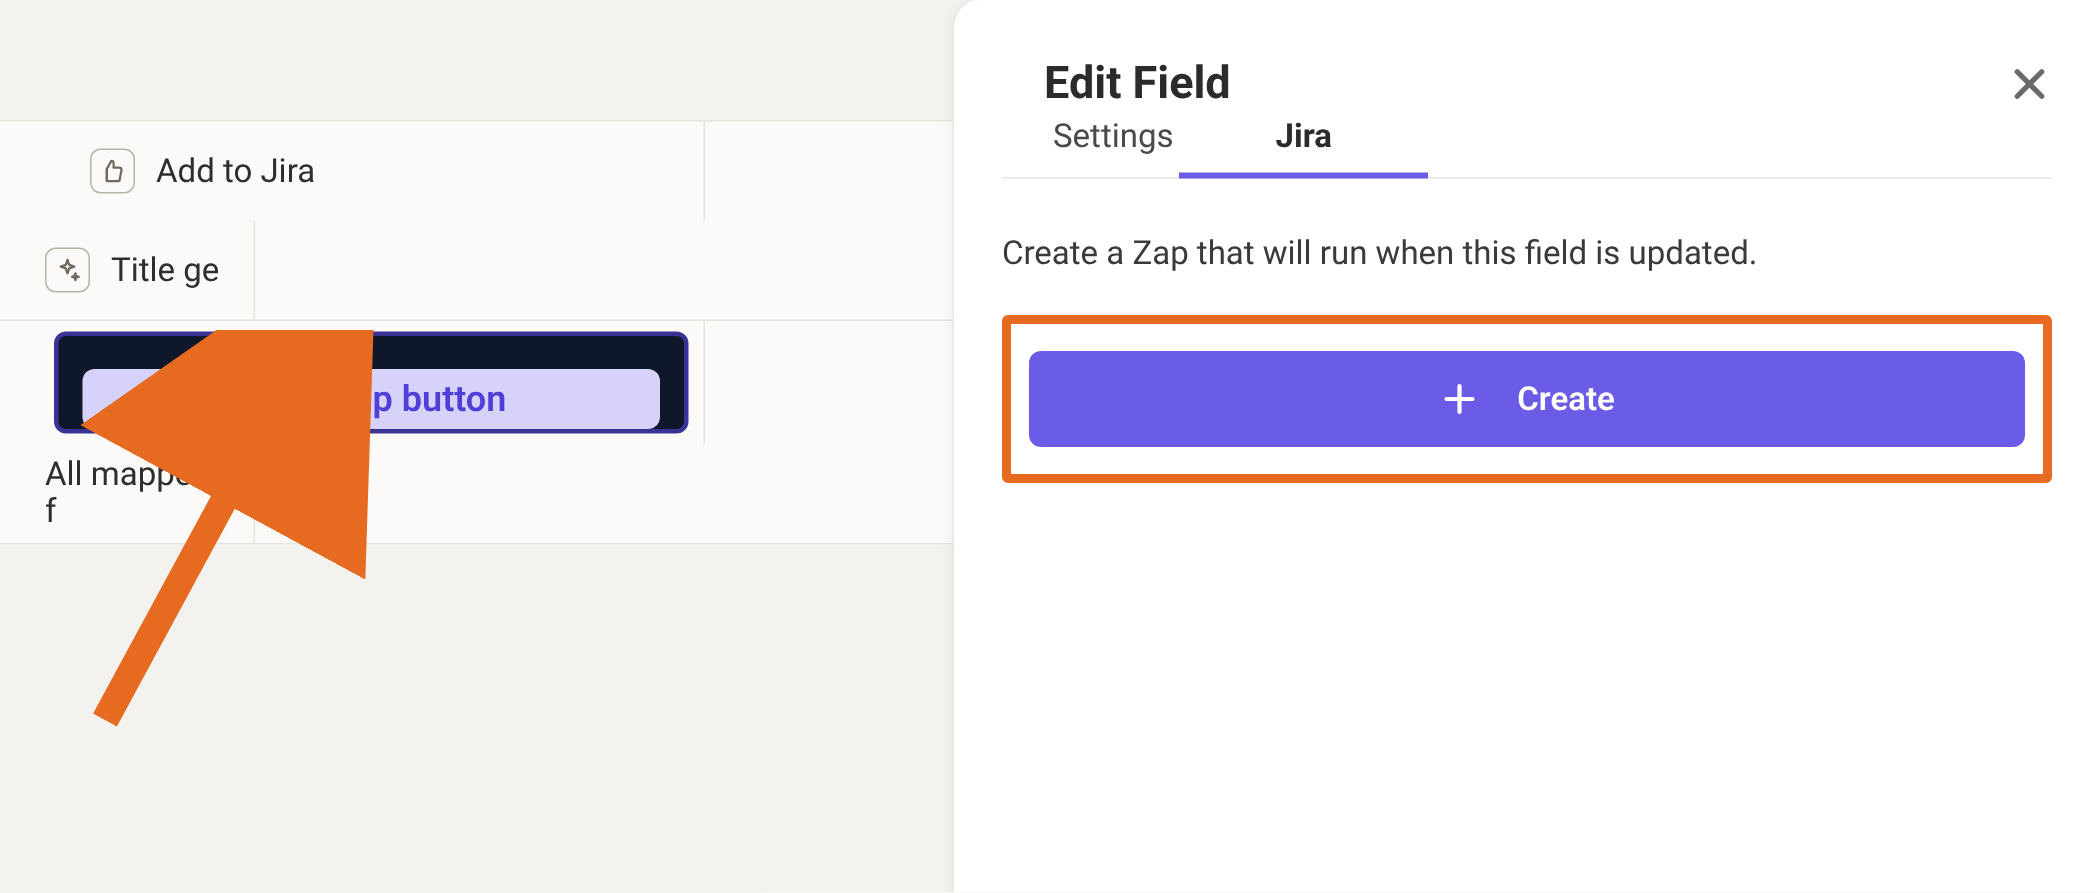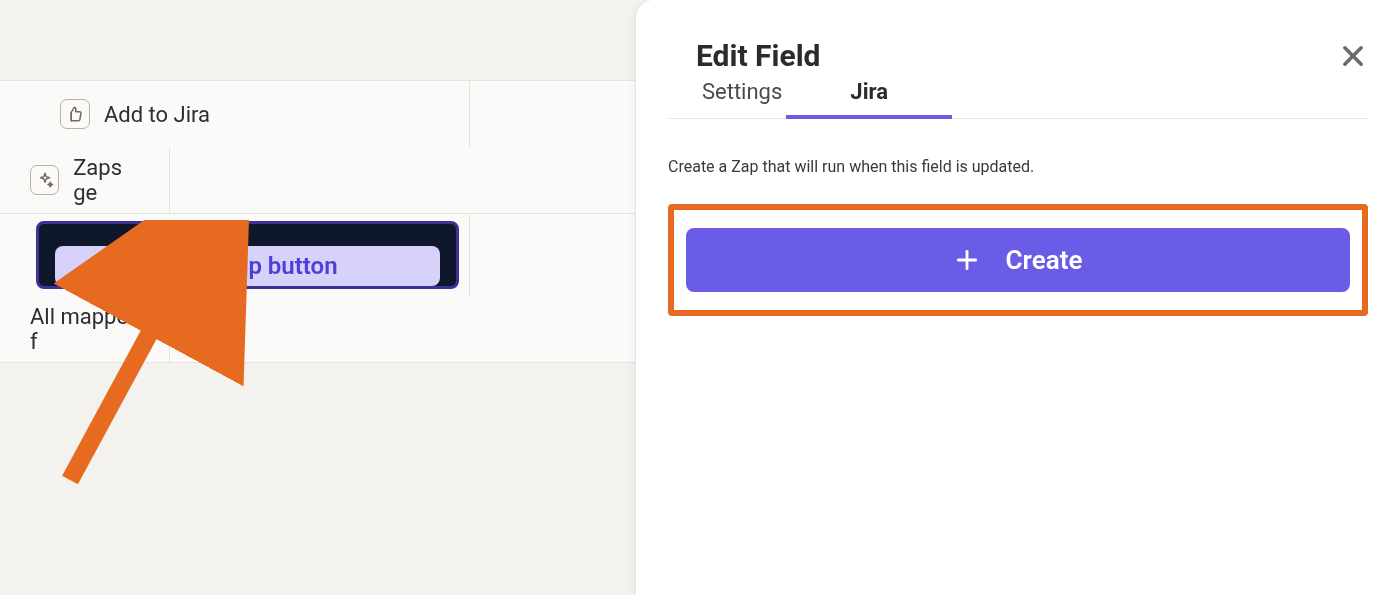--- a/index.html
+++ b/index.html
@@ -103,39 +103,39 @@
   }
   .tab.active { font-weight: 700; color: #2b2b2b; }
   .tab.active::after {
     content: "";
     position: absolute;
     left: -60px; right: -60px; bottom: -1px;
     height: 4px;
     background: #6b5ce7;
   }
 
-  .panel-desc { font-size: 16px; color: #3a3a3a; margin-top: 38px; }
+  .panel-desc { font-size: 22px; color: #3a3a3a; margin-top: 38px; }
 
   .highlight-box {
     margin-top: 28px;
     border: 6px solid #e66a1f;
     border-radius: 4px;
     padding: 18px 12px;
   }
   .create-btn {
     width: 100%;
     height: 64px;
     background: #6b5ce7;
     border-radius: 8px;
     display: flex;
     align-items: center;
     justify-content: center;
     gap: 26px;
     color: #fff;
-    font-size: 26px;
+    font-size: 22px;
     font-weight: 600;
     cursor: pointer;
   }
   .create-btn svg { width: 26px; height: 26px; }
 </style>
 </head>
 <body>
 
 <div class="table-wrap">
   <div class="header-row">
@@ -148,21 +148,21 @@
       </span>
       <span>Add to Jira</span>
     </div>
     <div class="col col-b">
       <span class="ico-box">
         <svg viewBox="0 0 24 24" fill="none" stroke="currentColor" stroke-width="2" stroke-linecap="round" stroke-linejoin="round">
             <path d="M12 3l1.5 4.5L18 9l-4.5 1.5L12 15l-1.5-4.5L6 9l4.5-1.5z"></path>
             <path d="M19 15l.7 2.1L22 18l-2.3.9L19 21l-.7-2.1L16 18l2.3-.9z"></path>
           </svg>
       </span>
-      <span>Zaps ge</span>
+      <span>Title ge</span>
     </div>
   </div>
 
   <div class="body-row">
     <div class="col col-a" style="height:auto;">
       <div class="cell-selected-outline">
         <div class="setup-btn">
           <svg viewBox="0 0 24 24" fill="none" stroke="currentColor" stroke-width="2.4">
               <circle cx="12" cy="12" r="10"></circle>
               <line x1="12" y1="7" x2="12" y2="13"></line>

